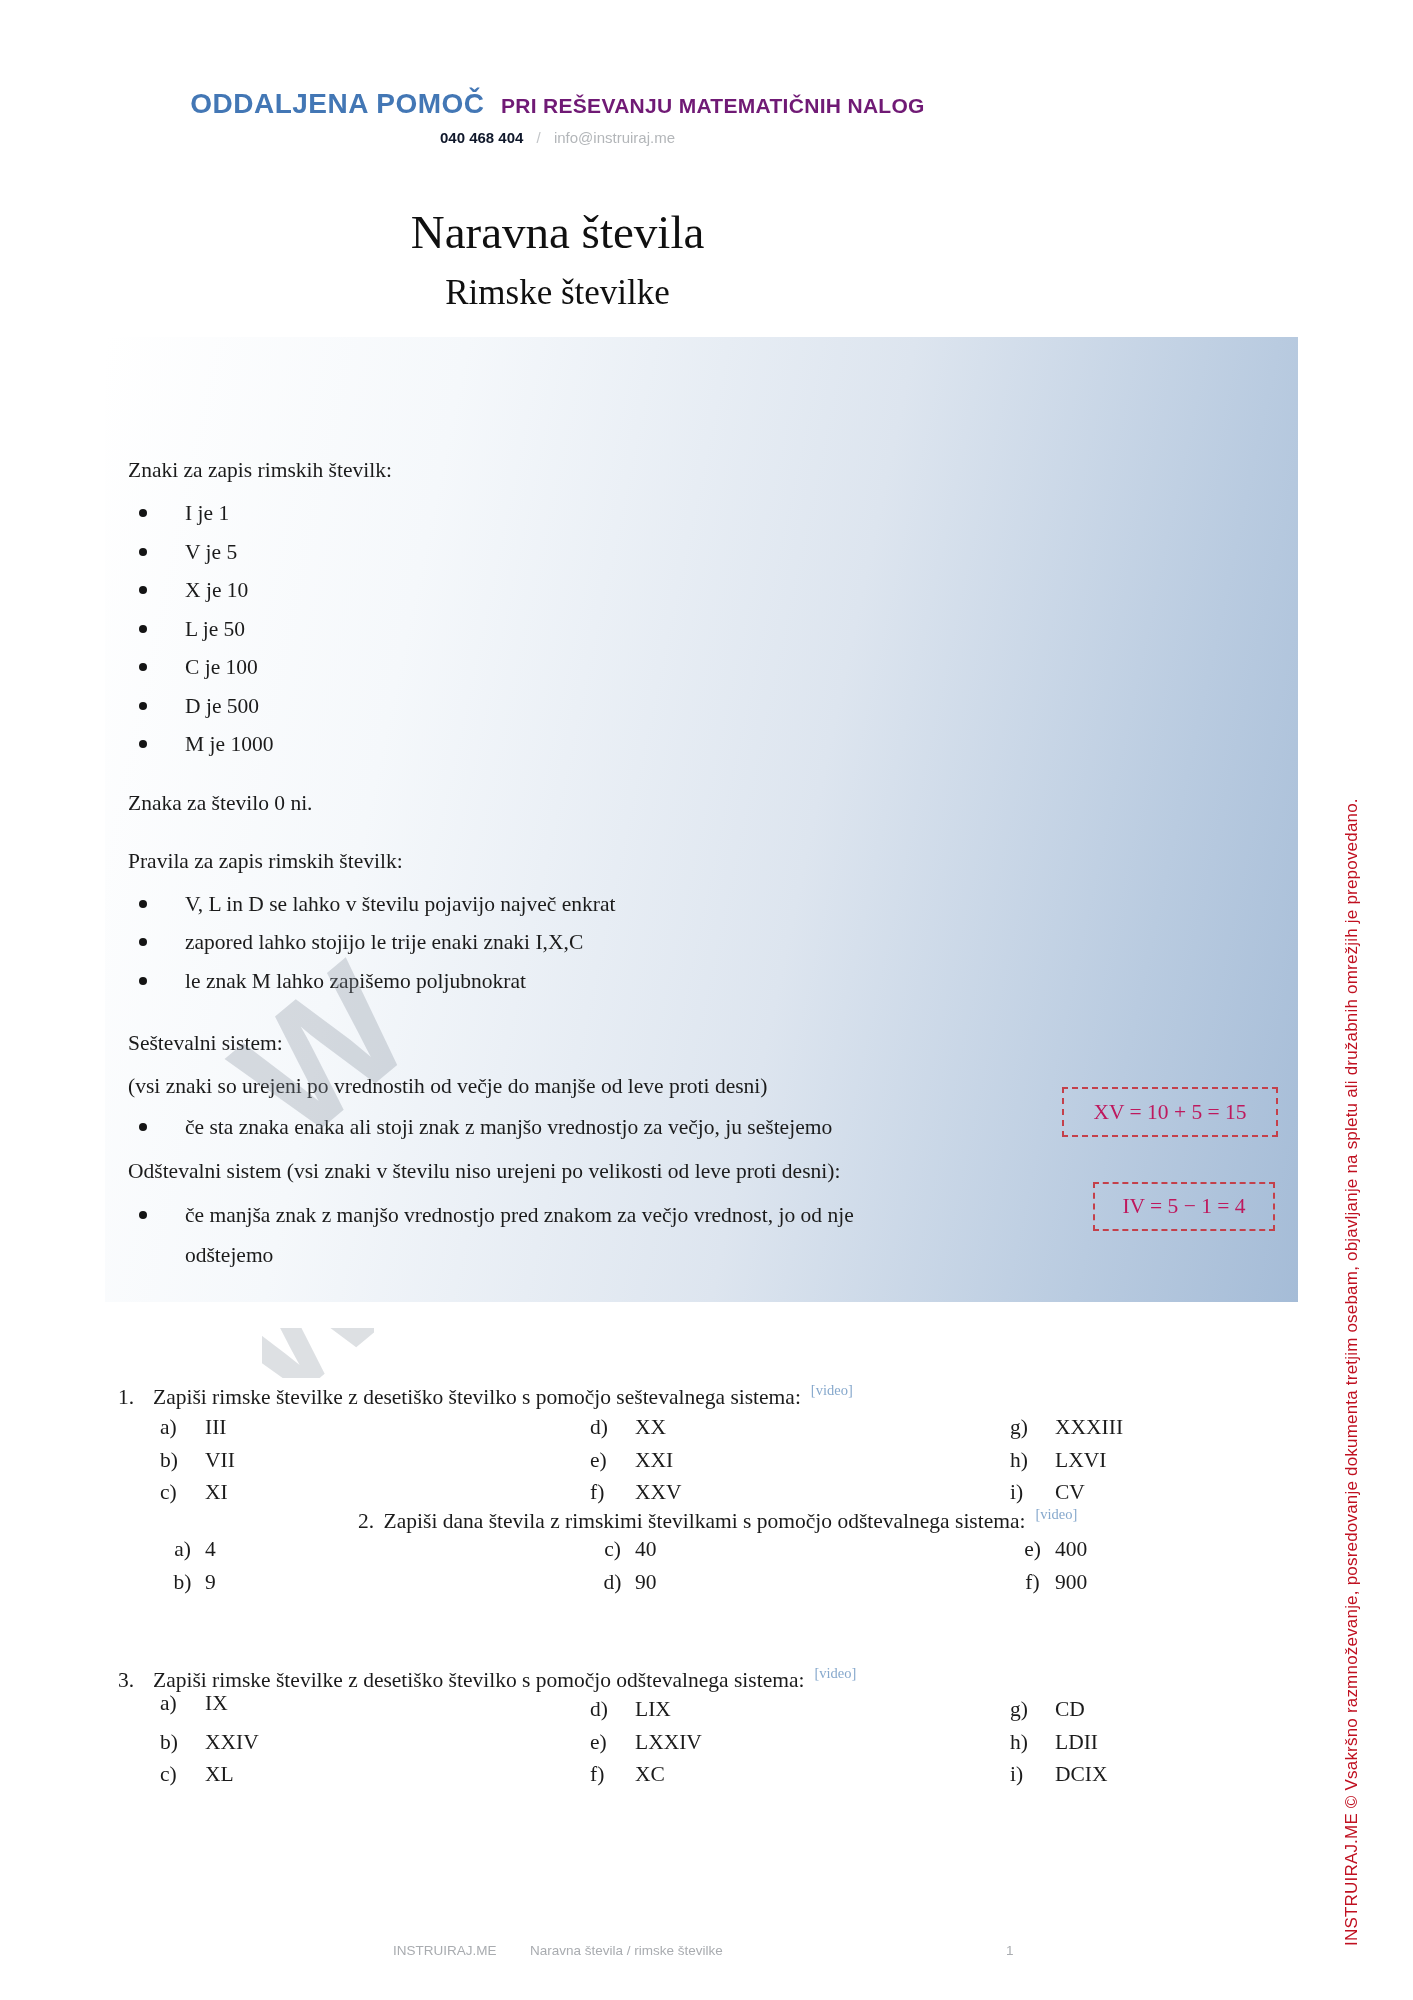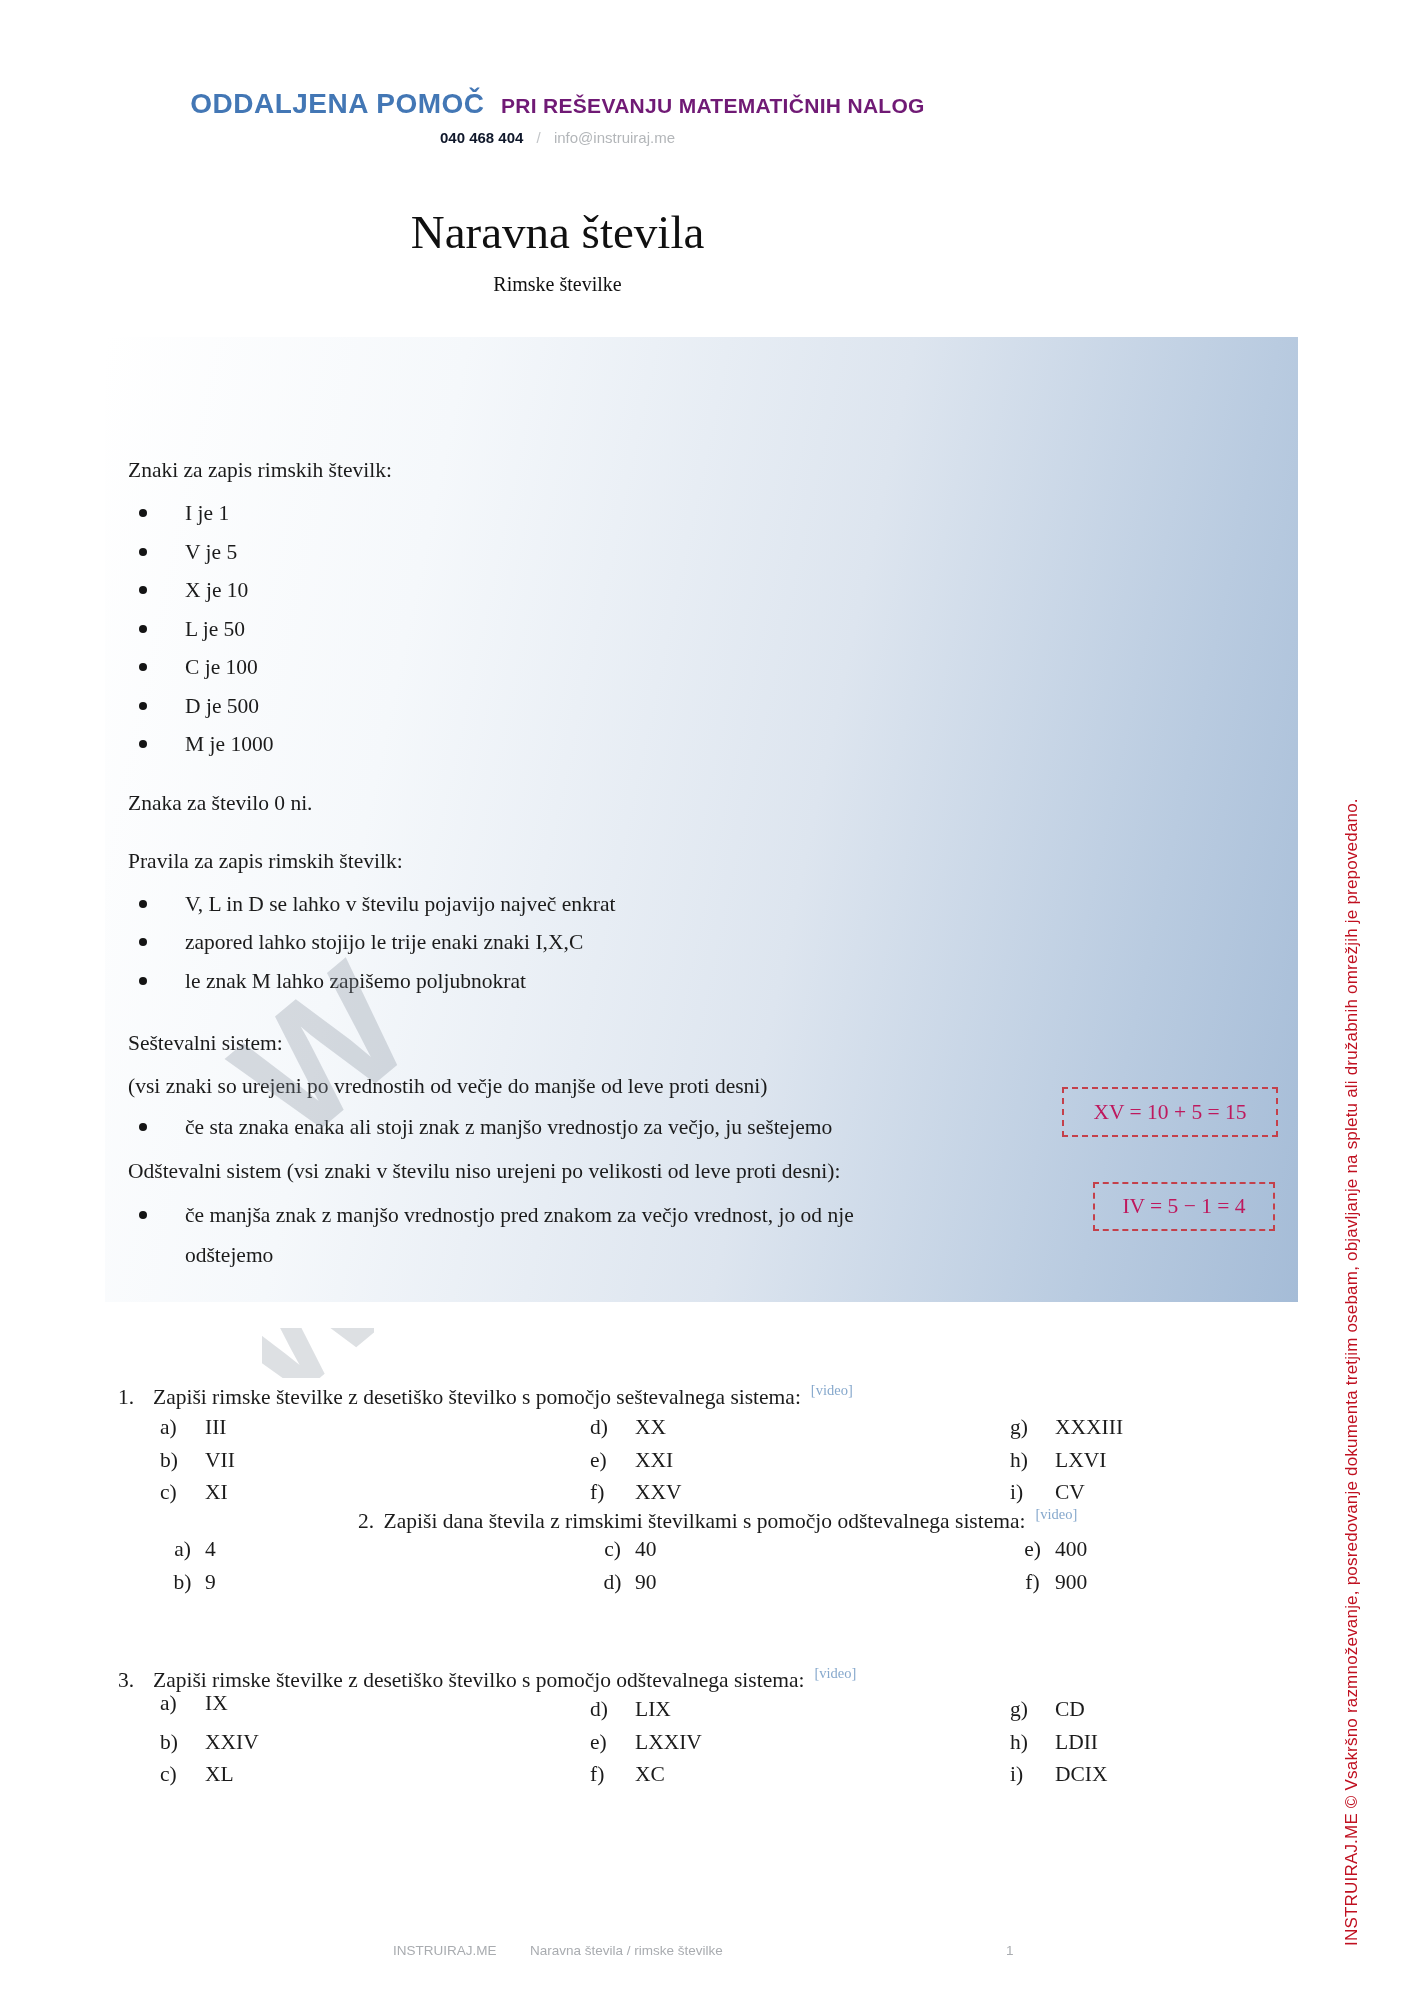--- a/index.html
+++ b/index.html
@@ -15,21 +15,21 @@
   .tagline{color:#701a75;font-size:21px;font-weight:bold;margin-left:12px;letter-spacing:.3px;}
   .contact-line{margin-top:9px;font-size:15px;font-weight:bold;}
   .phone{color:#0f172a;}
   .sep{color:#c2c5c8;margin:0 9px;font-weight:normal;}
   .email{color:#b3b6b9;font-weight:normal;}
 
   
   .page-title{position:absolute;top:205px;left:0;width:1115px;text-align:center;
     font-size:47px;font-weight:normal;color:#101010;margin:0;}
   .page-subtitle{position:absolute;top:273px;left:0;width:1115px;text-align:center;
-    font-size:20px;font-weight:normal;color:#101010;margin:0;}
+    font-size:35px;font-weight:normal;color:#101010;margin:0;}
 
   
   .theory-box{position:absolute;left:105px;top:337px;width:1193px;height:965px;
     background:linear-gradient(102deg,#ffffff 0%,#f5f8fb 26%,#dde5ef 58%,#b9cbe0 84%,#a5bcd7 100%);
     box-sizing:border-box;z-index:1;}
   .box-content{position:relative;z-index:3;padding:118px 40px 0 23px;font-size:21.5px;}
   .t-heading{margin:0;font-size:21.5px;font-weight:normal;line-height:30px;}
   .t-note{margin:0;line-height:30px;}
   ul.t-list{list-style:none;margin:9px 0 0 0;padding:0;}
   ul.t-list li{position:relative;padding-left:57px;line-height:38.5px;}

